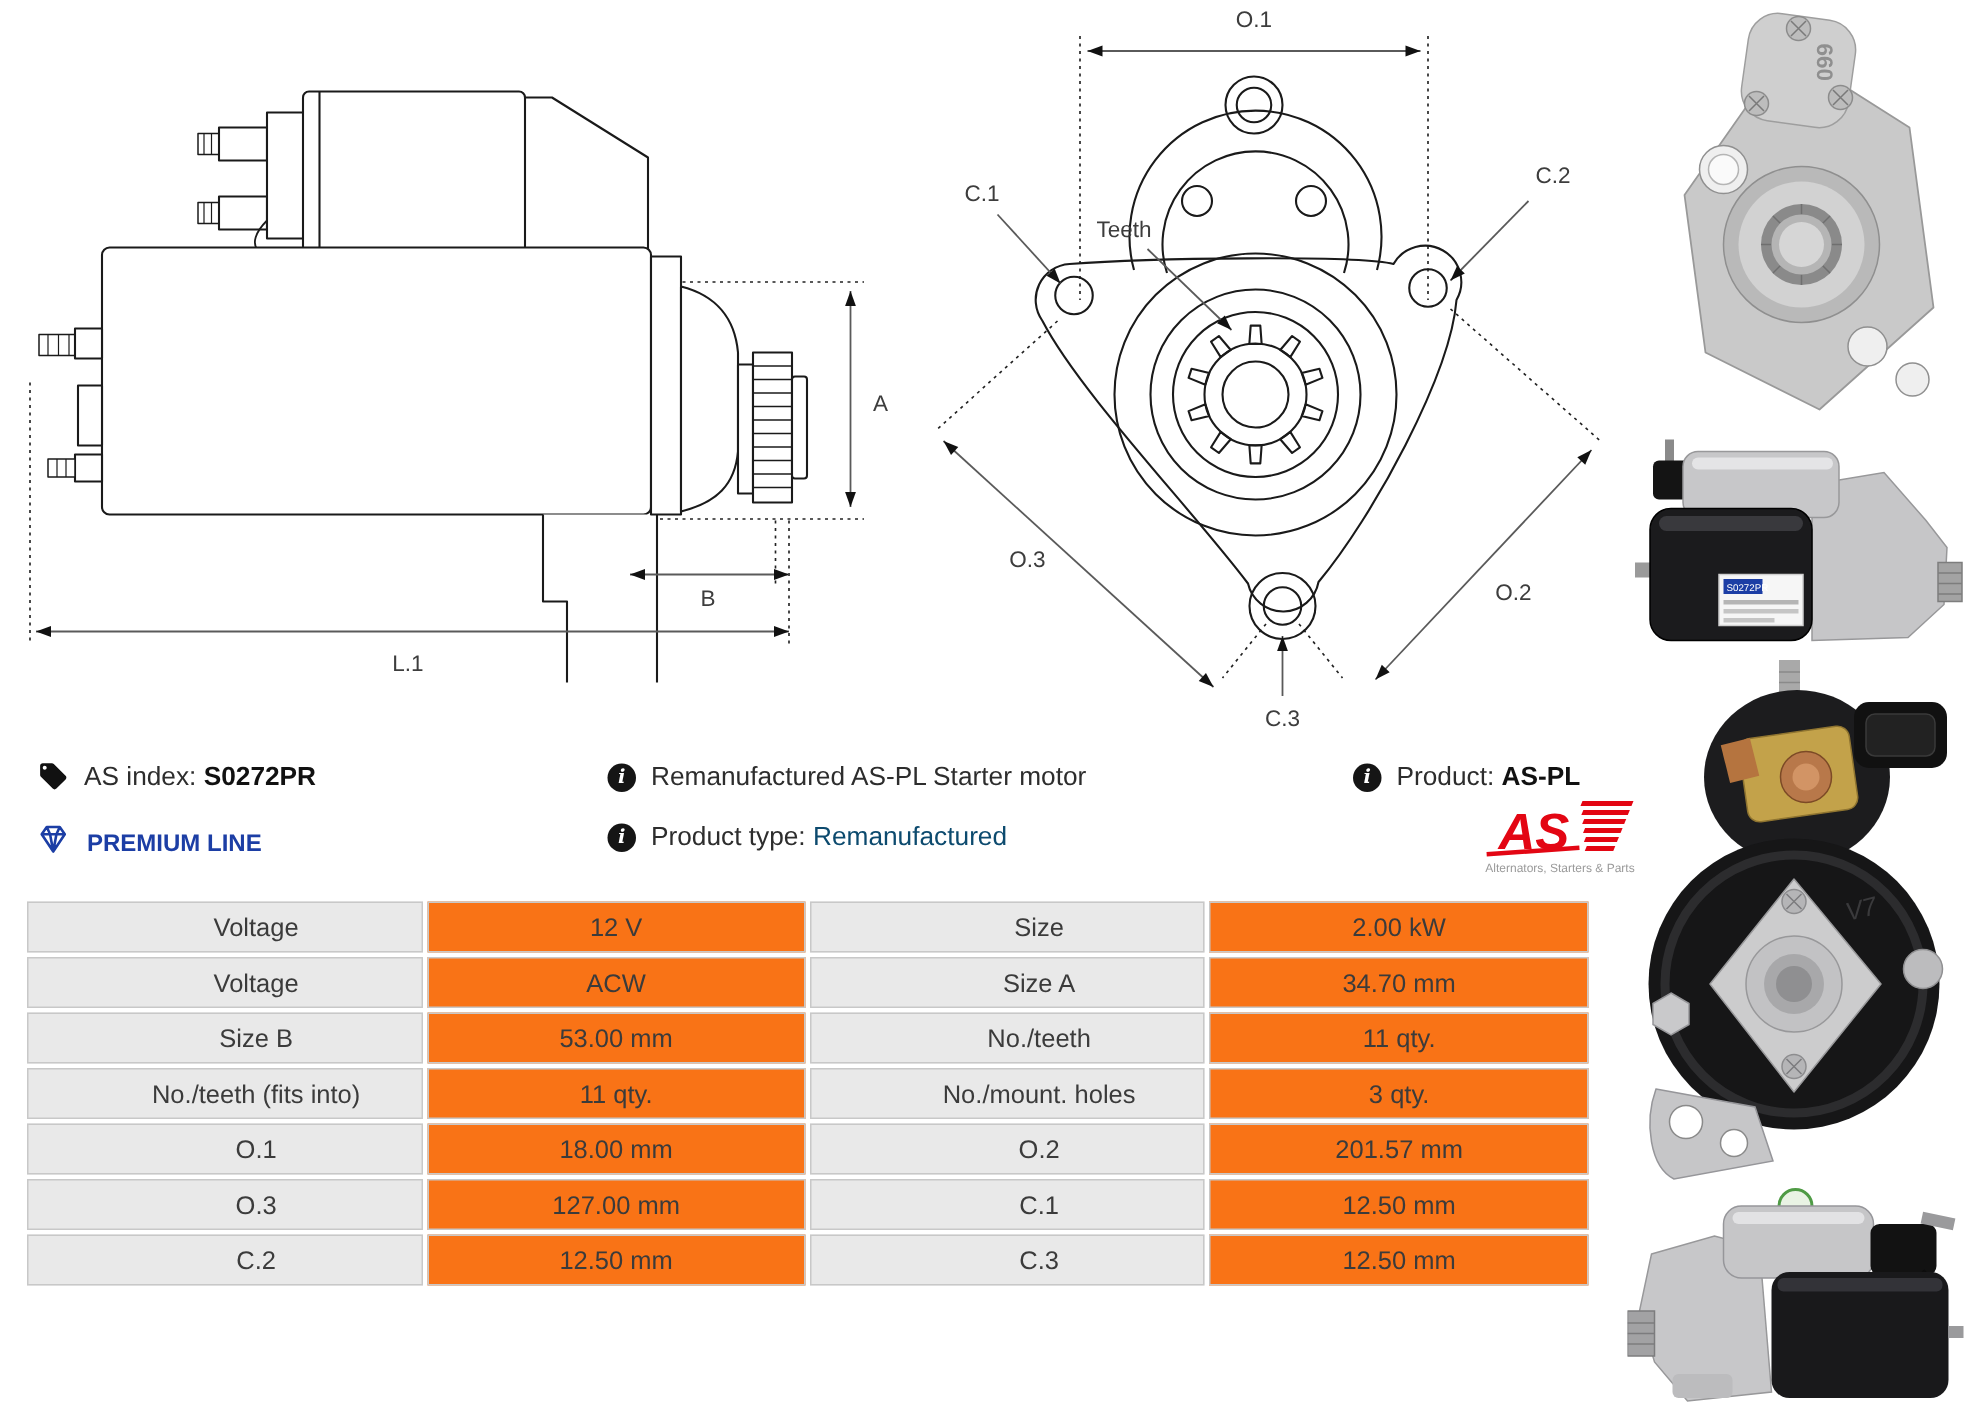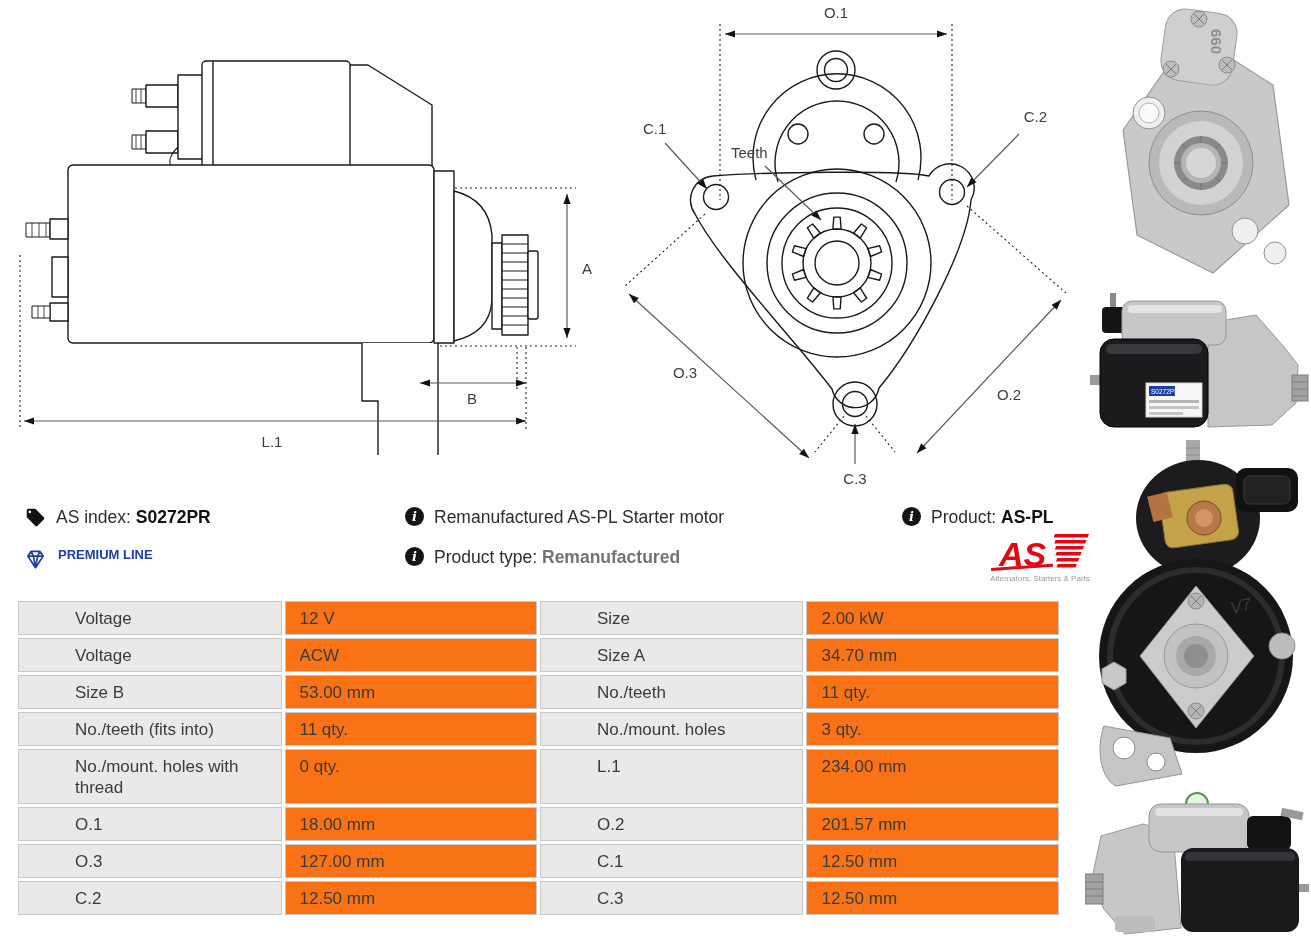--- a/index.html
+++ b/index.html
@@ -2,32 +2,32 @@
 <html><head>
 <meta charset="utf-8">
 <style>
   html,body{margin:0;padding:0;background:#fff;}
   .canvas{position:relative;width:1311px;height:936px;background:#fff;overflow:hidden;
           font-family:"Liberation Sans",sans-serif;color:#3a3a3a;}
   .abs{position:absolute;}
   svg text{font-family:"Liberation Sans",sans-serif;}
 
   
-  .hline{position:absolute;display:flex;align-items:flex-start;gap:10px;font-size:17.5px;color:#2d2d2d;white-space:nowrap;}
+  .hline{position:absolute;display:flex;align-items:flex-end;gap:10px;font-size:17.5px;color:#2d2d2d;white-space:nowrap;}
   .hline b{color:#111;}
-  .premium{color:#1c3ea5;font-weight:bold;font-size:13px;}
+  .premium{color:#1c3ea5;font-weight:bold;font-size:16px;}
   .info-icon{width:19px;height:19px;border-radius:50%;background:#151515;color:#fff;flex:0 0 19px;
              display:inline-flex;align-items:center;justify-content:center;
              font:italic bold 13px "DejaVu Serif",serif;}
-  .green{color:#737373;font-weight:bold;}
+  .green{color:#0c4a6e;font-weight:normal;}
 
   
   .spec-table{position:absolute;left:15px;top:598px;width:1047px;border-collapse:separate;border-spacing:3px;table-layout:fixed;}
   .spec-table td{border:1px solid #c8c8c8;font-size:17px;line-height:21px;padding:6px 14px 5px;
-                 text-align:left;vertical-align:top;color:#3b3b3b;margin-top:40px;}
+                 text-align:center;vertical-align:top;color:#3b3b3b;margin-top:40px;}
   .spec-table td.lbl{background:#e9e9e9;padding-left:56px;}
   .spec-table td.val{background:#f97316;}
 
   .dim-label{font-size:15px;fill:#3d3d3d;}
   .photo{position:absolute;background:#fff;}
 </style>
 </head>
 <body>
 
 <div class="canvas">
@@ -355,26 +355,20 @@
         <td class="lbl">No./teeth</td>
         <td class="val">11 qty.</td>
       </tr>
       <tr>
         <td class="lbl">No./teeth (fits into)</td>
         <td class="val">11 qty.</td>
         <td class="lbl">No./mount. holes</td>
         <td class="val">3 qty.</td>
       </tr>
       <tr>
-        <td class="lbl">No./mount. holes with thread</td>
-        <td class="val">0 qty.</td>
-        <td class="lbl">L.1</td>
-        <td class="val">234.00 mm</td>
-      </tr>
-      <tr>
         <td class="lbl">O.1</td>
         <td class="val">18.00 mm</td>
         <td class="lbl">O.2</td>
         <td class="val">201.57 mm</td>
       </tr>
       <tr>
         <td class="lbl">O.3</td>
         <td class="val">127.00 mm</td>
         <td class="lbl">C.1</td>
         <td class="val">12.50 mm</td>

